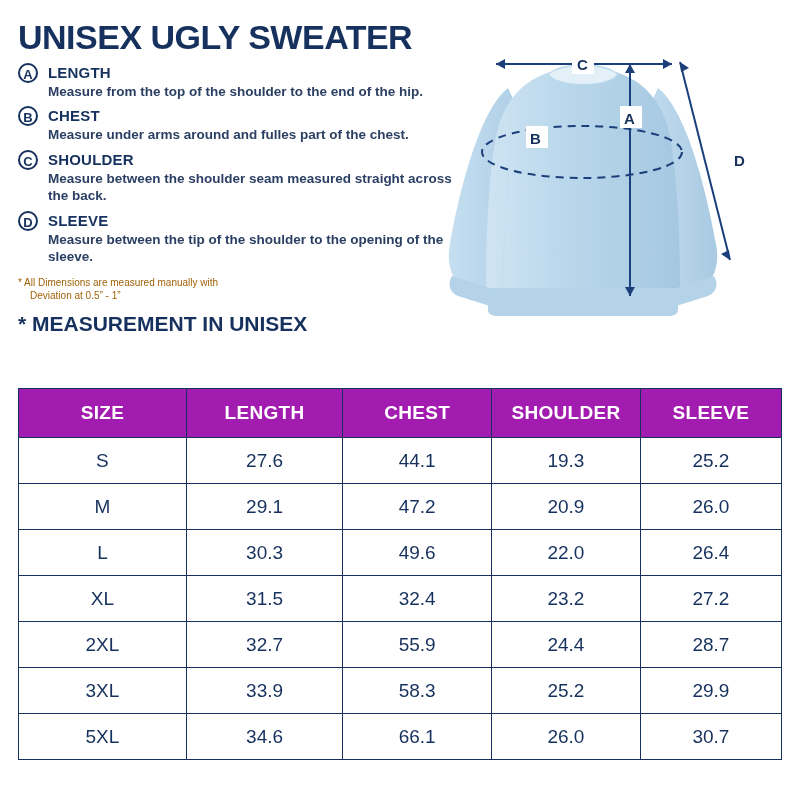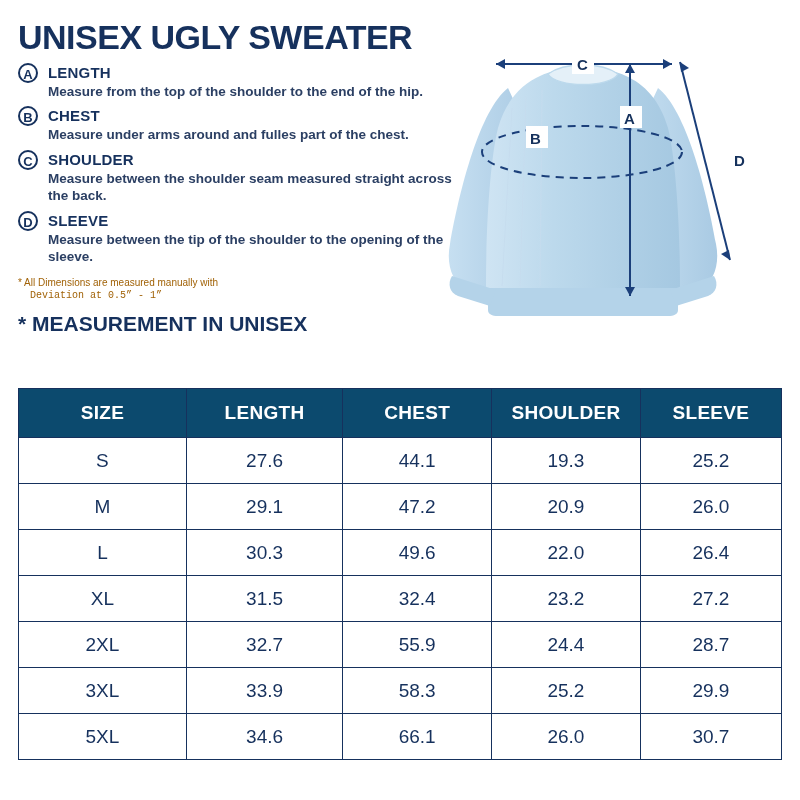--- a/index.html
+++ b/index.html
@@ -68,21 +68,21 @@
     font-weight: bold;
   }
 
   .note {
     font-size: 10px;
     color: #a16207;
     line-height: 1.3;
     margin-top: 10px;
     width: 420px;
   }
-  .note-l2 { padding-left: 12px; font-family: Liberation Mono, monospace; }
+  .note-l2 { padding-left: 12px; }
 
   .measure-head {
     font-size: 21px;
     font-weight: bold;
     color: #16315d;
     margin: 10px 0 8px 0;
   }
 
   
   .illus {
@@ -100,21 +100,21 @@
     left: 18px;
     top: 388px;
     width: 764px;
   }
   table.size-table {
     border-collapse: collapse;
     width: 100%;
     table-layout: fixed;
   }
   table.size-table th {
-    background: #0c4a6e;
+    background: #a21caf;
     color: #ffffff;
     font-size: 19px;
     font-weight: bold;
     height: 46px;
     text-align: center;
     border: 1px solid #16315d;
     letter-spacing: 0.3px;
   }
   table.size-table td {
     border: 1px solid #16315d;

